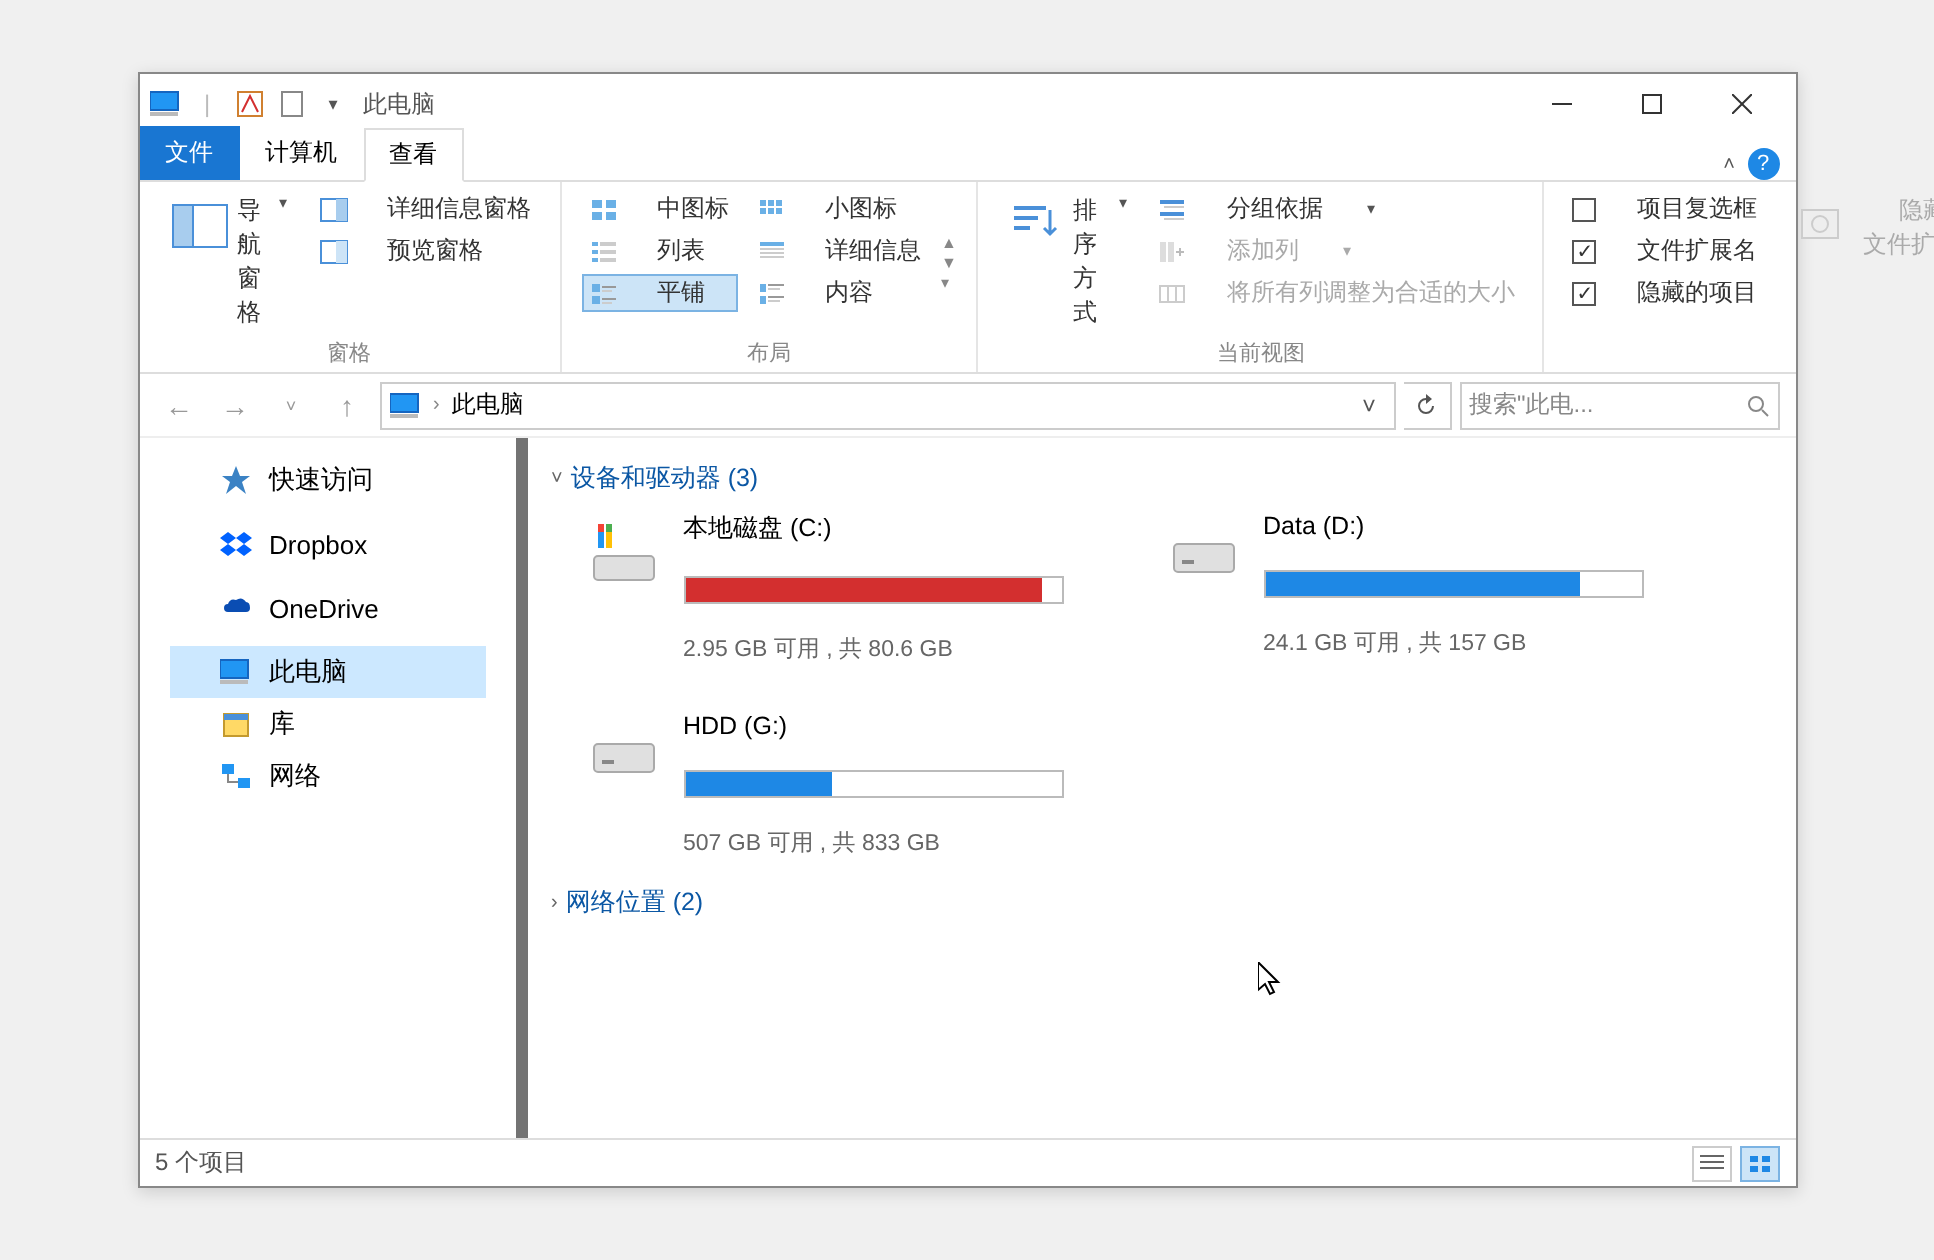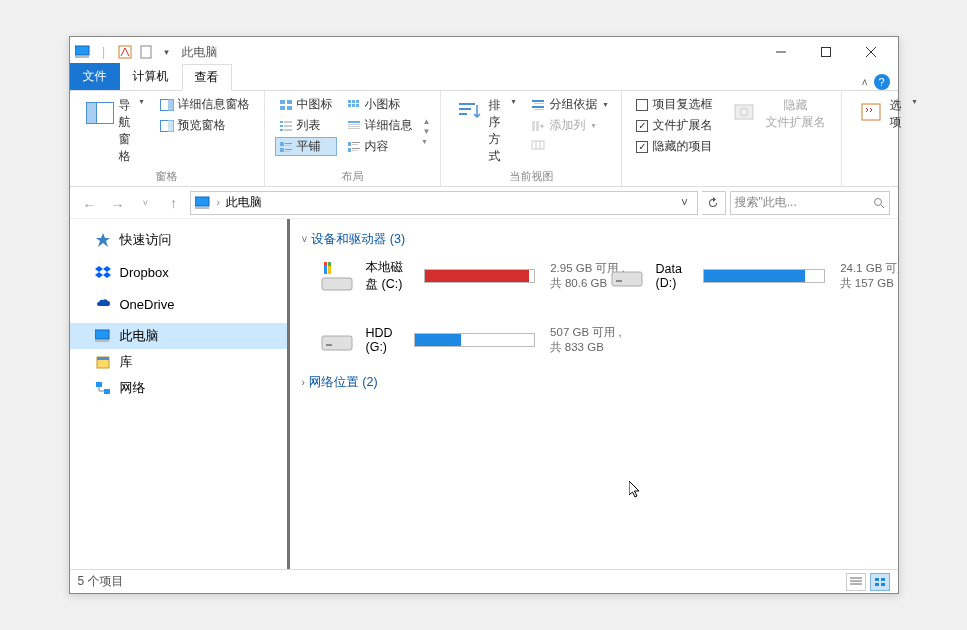--- a/index.html
+++ b/index.html
@@ -15,44 +15,44 @@
 .tab { padding:4px 12px; cursor:pointer; background:#fff; border:1px solid transparent; }
 .tab.file { background:#1976d2; color:#fff;text-align:center; }
 .tab.active { border:1px solid #ddd; border-bottom:1px solid #fff; margin-bottom:-1px;margin-top:10px; }
 .ribbon-help { position:absolute; right:8px; display:flex; align-items:center; gap:6px; }
 .help-circle { width:16px; height:16px; border-radius:50%; background:#1e88e5; color:#fff; font-size:11px; display:flex; align-items:center; justify-content:center; }
 .ribbon { height:96px; border-bottom:1px solid #ddd; display:flex; font-size:12px; color:#333; }
 .ribbon-group { border-right:1px solid #e5e5e5; padding:4px 10px 2px; display:flex; flex-direction:column; }
 .ribbon-group-label { text-align:center; font-size:11px; color:#888; margin-top:auto; padding-top:2px; }
 .rg-body { flex:1; display:flex; gap:6px; }
 .rg-col { display:flex; flex-direction:column; gap:2px; }
-.rg-item { display:flex; align-items:center; gap:4px; padding:1px 4px; cursor:pointer; white-space:nowrap; }
+.rg-item { display:flex; align-items:center; gap:20px; padding:1px 4px; cursor:pointer; white-space:nowrap; }
 .rg-item.sel { background:#cce4f7; border:1px solid #7bb3e3; padding:0 3px; }
 .rg-big { display:flex; flex-direction:row; align-items:flex-start; gap:5px; padding:2px 6px; cursor:pointer; }
 .rg-big-icon { width:32px; height:32px; display:flex; align-items:center; justify-content:center; }
 .chk { width:12px; height:12px; border:1px solid #555; display:inline-flex; align-items:center; justify-content:center; font-size:10px; }
 .mini-icon { width:14px; height:14px; display:inline-flex; align-items:center; justify-content:center; }
 .addressbar { height:32px; display:flex; align-items:center; gap:4px; padding:2px 8px; border-bottom:1px solid #eee; }
 .nav-arrow { width:24px; height:24px; display:flex; align-items:center; justify-content:center; cursor:pointer; color:#999; font-size:14px; }
 .addr-box { flex:1; height:24px; border:1px solid #ccc; display:flex; align-items:center; padding:0 4px; font-size:12px; gap:6px; }
 .addr-dd { width:16px; text-align:center; cursor:pointer; color:#555; }
 .refresh { width:24px; height:24px; border:1px solid #ccc; border-left:none; display:flex; align-items:center; justify-content:center; cursor:pointer; font-size:12px; }
 .search-box { width:160px; height:24px; border:1px solid #ccc; display:flex; align-items:center; padding:0 4px; font-size:12px; color:#888; gap:4px; }
 .body { flex:1; display:flex; overflow:hidden; }
-.sidebar { width:220px; border-right:3px solid #737373; padding:8px 0; font-size:13px; }
+.sidebar { width:194px; border-right:6px solid #737373; padding:8px 15px; font-size:13px; }
 .side-item { display:flex; align-items:center; gap:8px; padding:4px 16px 4px 24px; cursor:pointer; height:26px; }
 .side-item.sel { background:#cce8ff; }
 .side-icon { width:18px; height:18px; display:flex; align-items:center; justify-content:center; font-size:14px; }
 .content { flex:1; padding:8px 12px; font-size:13px; overflow:auto; }
 .group-hdr { display:flex; align-items:center; gap:4px; color:#0b57a4; margin:4px 0 8px; cursor:pointer; font-size:12.5px; }
 .group-hdr .caret { font-size:10px; color:#666; }
 .drives { display:flex; flex-wrap:wrap; gap:24px 40px; margin-left:16px; margin-bottom:14px; }
 .drive { display:flex; gap:10px; width:250px; }
 .drive-icon { width:40px; height:40px; display:flex; align-items:center; justify-content:center; }
-.drive-body { display:flex; gap:15px;align-items:center; }
+.drive-body { display:flex; flex-direction:column; gap:15px; }
 .drive-name { font-size:12.5px; }
 .drive-bar { width:190px; height:14px; border:1px solid #bbb; background:#fff; position:relative; }
 .drive-bar-fill { height:100%; }
 .drive-info { font-size:11.5px; color:#666; }
 .statusbar { height:24px; border-top:1px solid #ddd; display:flex; align-items:center; padding:0 8px; font-size:12px; color:#555; }
 .statusbar .right { margin-left:auto; display:flex; gap:4px; }
 .view-icon { width:20px; height:18px; border:1px solid #ccc; cursor:pointer; display:flex; align-items:center; justify-content:center; font-size:10px; }
 .view-icon.sel { background:#cce4f7; border-color:#7bb3e3; }
 svg { display:block; }
 .cursor-arrow { position:absolute; pointer-events:none; }
@@ -285,20 +285,21 @@
                 <span style="font-size:8px;margin-left:2px;">▾</span>
               </div>
           <div class="rg-item" style="color:#aaa;">
                 <span class="mini-icon">
                   <svg width="14" height="12">
                     <rect x="1" y="2" width="12" height="8" fill="none" stroke="#ccc"></rect>
                     <line x1="5" y1="2" x2="5" y2="10" stroke="#ccc"></line>
                     <line x1="9" y1="2" x2="9" y2="10" stroke="#ccc"></line>
                   </svg>
                 </span>
+                <span>将所有列调整为合适的大小</span>
               </div>
         </div>
       </div>
       <div class="ribbon-group-label">当前视图</div>
     </div>
 
     <div class="ribbon-group">
       <div class="rg-body">
         <div class="rg-col">
           <div class="rg-item">

